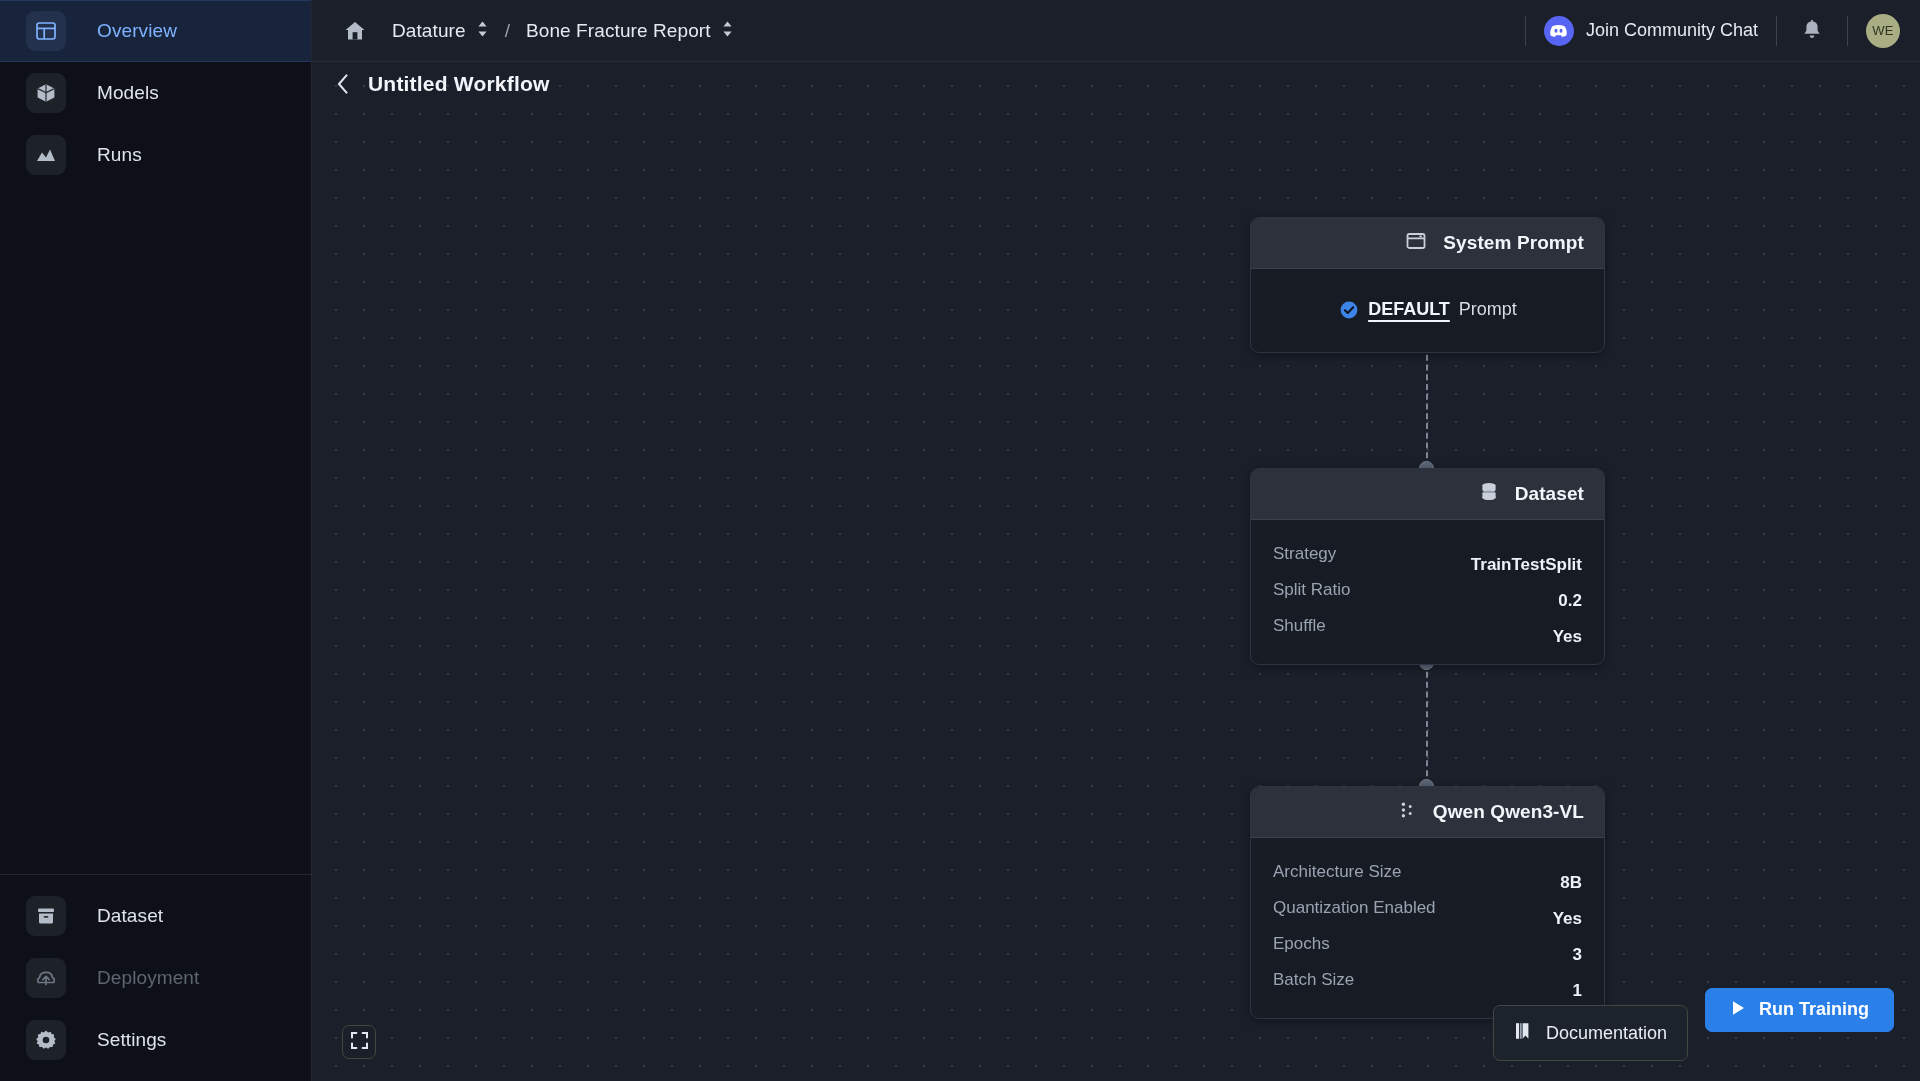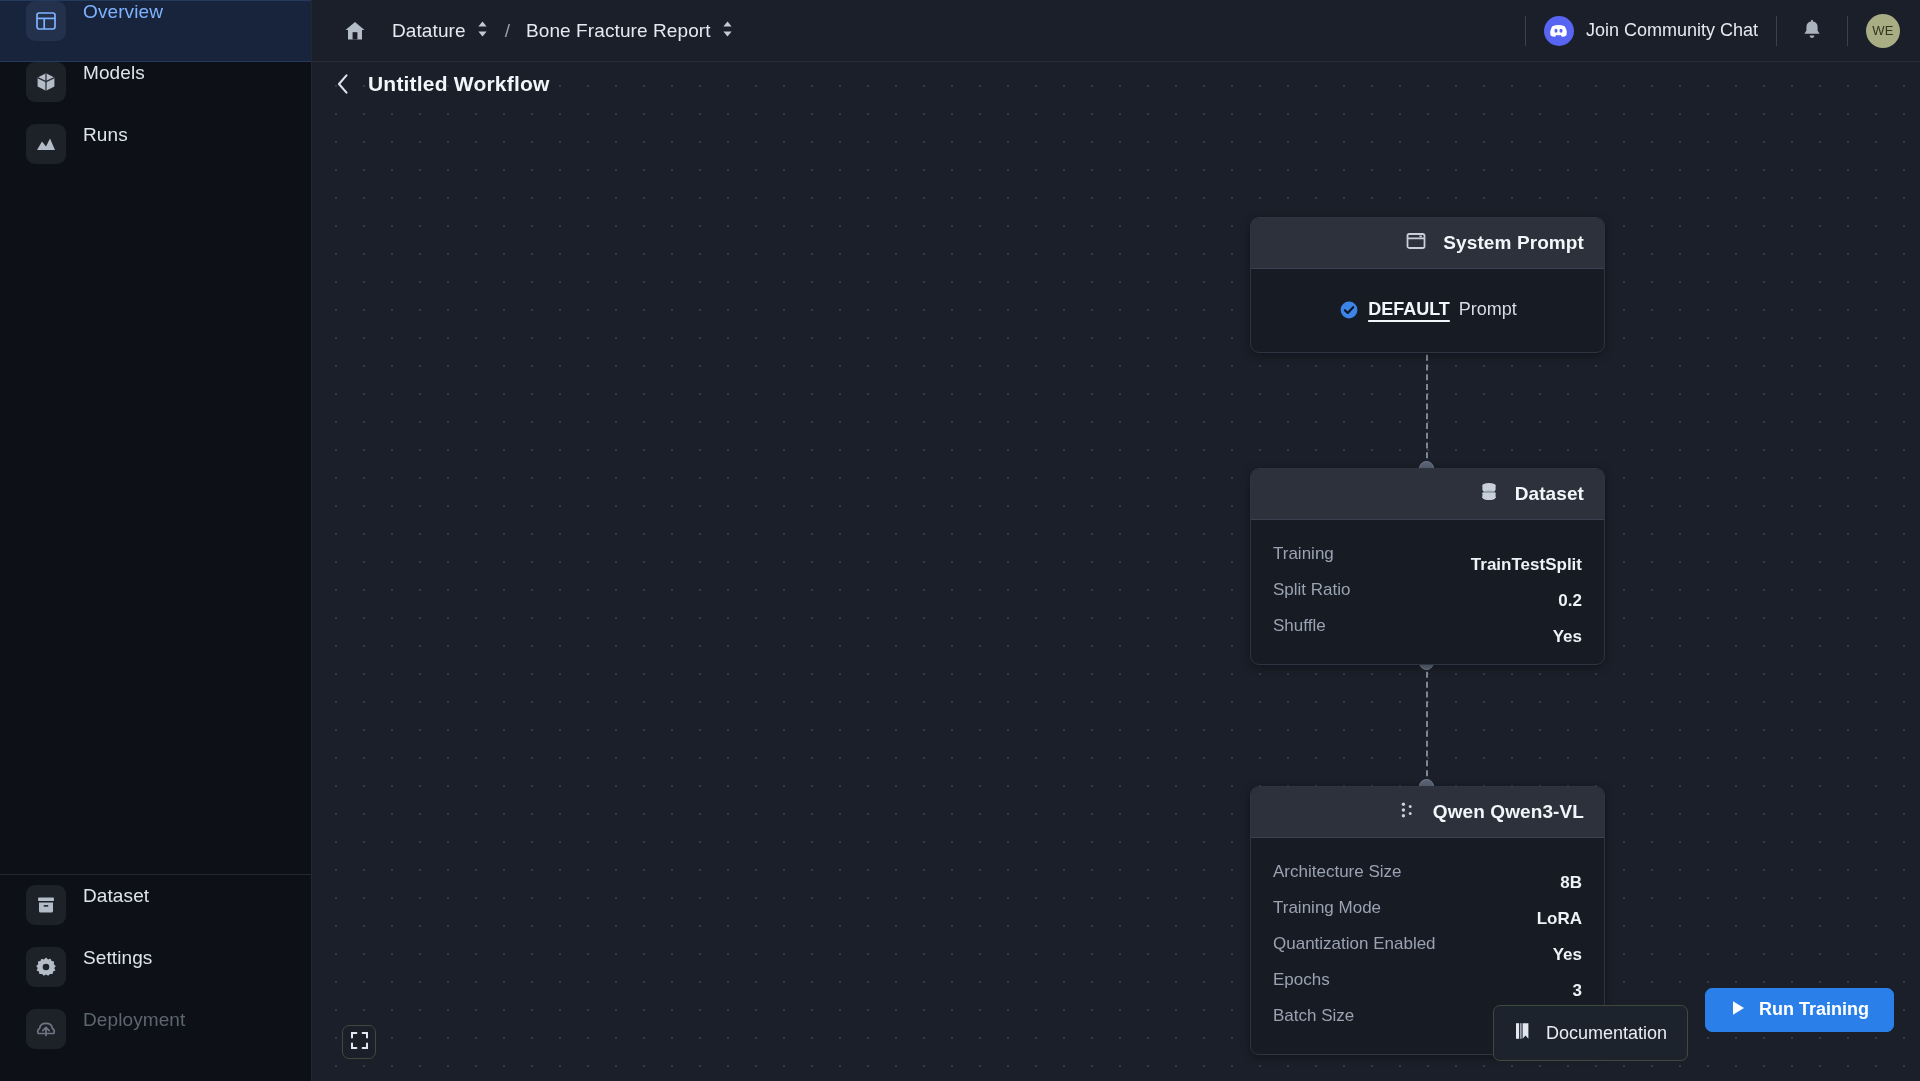--- a/index.html
+++ b/index.html
@@ -30,21 +30,21 @@
     font-size: 16px; padding: 5px 13px; border-radius: 6px;
     letter-spacing: .1px; white-space: nowrap;
   }
   .collapse-btn {
     margin-left: auto; width: 30px; height: 30px;
     display:flex; align-items:center; justify-content:center;
     cursor: pointer;
   }
   .sb-nav { padding-top: 0px; }
   .sb-item {
-    display: flex; gap: 17px;
+    display: flex; align-items: center; gap: 31px;
     height: 62px; padding: 0 26px;
     cursor: pointer; position: relative;
   }
   .sb-item .ico {
     width: 40px; height: 40px; border-radius: 9px;
     background: #1d2128; display:flex; align-items:center; justify-content:center;
     flex: 0 0 40px;
   }
   .sb-item .lbl { font-size: 19px; color: #dfe3ea; letter-spacing:.1px;}
   .sb-item.active { background: #17243b; border-top:1px solid #24395e; border-bottom:1px solid #24395e;}
@@ -227,38 +227,38 @@
         <span class="ico">
           <svg width="22" height="22" viewBox="0 0 22 22">
             <rect x="3" y="3.5" width="16" height="3.6" rx="1" fill="#b4bcc8"></rect>
             <path d="M4 8.4 H18 V17 a1.6 1.6 0 0 1 -1.6 1.6 H5.6 A1.6 1.6 0 0 1 4 17 Z" fill="#b4bcc8"></path>
             <rect x="8.6" y="11" width="4.8" height="1.7" rx="0.8" fill="#2b313a"></rect>
           </svg>
         </span>
         <span class="lbl">Dataset</span>
       </div>
 
+      <div class="sb-item dim">
+        <span class="ico">
+          <svg width="22" height="22" viewBox="0 0 22 22">
+            <path d="M3.2 15.5 Q1.8 12.2 4.6 10.6 Q5.2 5.4 11 5.4 Q16.8 5.4 17.4 10.6 Q20.2 12.2 18.8 15.5 Z" fill="none" stroke="#6d7682" stroke-width="1.7" stroke-linejoin="round"></path>
+            <path d="M11 17.4 L11 9.8 M7.8 12.6 L11 9.4 L14.2 12.6" fill="none" stroke="#6d7682" stroke-width="1.7" stroke-linecap="round" stroke-linejoin="round"></path>
+          </svg>
+        </span>
+        <span class="lbl">Deployment</span>
+      </div>
+
       <div class="sb-item">
         <span class="ico">
           <svg width="22" height="22" viewBox="0 0 22 22">
             <path d="M11 1.6 L13.1 3.4 L15.6 2.7 L16.6 5.1 L19.1 5.6 L18.8 8.2 L20.8 9.9 L19.3 12 L20.4 14.4 L18.1 15.5 L17.6 18 L15 17.9 L13.2 19.8 L11 18.6 L8.8 19.8 L7 17.9 L4.4 18 L3.9 15.5 L1.6 14.4 L2.7 12 L1.2 9.9 L3.2 8.2 L2.9 5.6 L5.4 5.1 L6.4 2.7 L8.9 3.4 Z" fill="#b4bcc8"></path>
             <circle cx="11" cy="11" r="3.3" fill="#1d2128"></circle>
           </svg>
         </span>
         <span class="lbl">Settings</span>
-      </div>
-
-      <div class="sb-item dim">
-        <span class="ico">
-          <svg width="22" height="22" viewBox="0 0 22 22">
-            <path d="M3.2 15.5 Q1.8 12.2 4.6 10.6 Q5.2 5.4 11 5.4 Q16.8 5.4 17.4 10.6 Q20.2 12.2 18.8 15.5 Z" fill="none" stroke="#6d7682" stroke-width="1.7" stroke-linejoin="round"></path>
-            <path d="M11 17.4 L11 9.8 M7.8 12.6 L11 9.4 L14.2 12.6" fill="none" stroke="#6d7682" stroke-width="1.7" stroke-linecap="round" stroke-linejoin="round"></path>
-          </svg>
-        </span>
-        <span class="lbl">Deployment</span>
       </div>
     </div>
   </aside>
 
   <section id="main">
 
     <header id="topbar">
       <span class="home-icon">
         <svg width="24" height="24" viewBox="0 0 24 24">
           <path d="M12 3 L21.5 11 L19 11 L19 20.5 L5 20.5 L5 11 L2.5 11 Z" fill="#b4bcc8"></path>
@@ -367,21 +367,21 @@
               <path d="M3.4 4.6 v4.2 a6.6 2.7 0 0 0 13.2 0 V4.6 Z" fill="#c9d0da"></path>
               <ellipse cx="10" cy="12.1" rx="6.6" ry="2.7" fill="#9aa3b1"></ellipse>
               <path d="M3.4 12.1 v4.2 a6.6 2.7 0 0 0 13.2 0 V12.1 Z" fill="#c9d0da"></path>
               <ellipse cx="10" cy="16.3" rx="6.6" ry="2.7" fill="#c9d0da"></ellipse>
             </svg>
           </span>
           <span class="t">Dataset</span>
         </div>
         <div class="node-body">
           <div class="kv">
-            <span class="k">Training</span>
+            <span class="k">Strategy</span>
             <span class="v">TrainTestSplit</span>
           </div>
           <div class="kv">
             <span class="k">Split Ratio</span>
             <span class="v">0.2</span>
           </div>
           <div class="kv">
             <span class="k">Shuffle</span>
             <span class="v">Yes</span>
           </div>
@@ -400,24 +400,20 @@
             </svg>
           </span>
           <span class="t">Qwen Qwen3-VL</span>
         </div>
         <div class="node-body">
           <div class="kv">
             <span class="k">Architecture Size</span>
             <span class="v">8B</span>
           </div>
           <div class="kv">
-            <span class="k">Training Mode</span>
-            <span class="v">LoRA</span>
-          </div>
-          <div class="kv">
             <span class="k">Quantization Enabled</span>
             <span class="v">Yes</span>
           </div>
           <div class="kv">
             <span class="k">Epochs</span>
             <span class="v">3</span>
           </div>
           <div class="kv">
             <span class="k">Batch Size</span>
             <span class="v">1</span>

